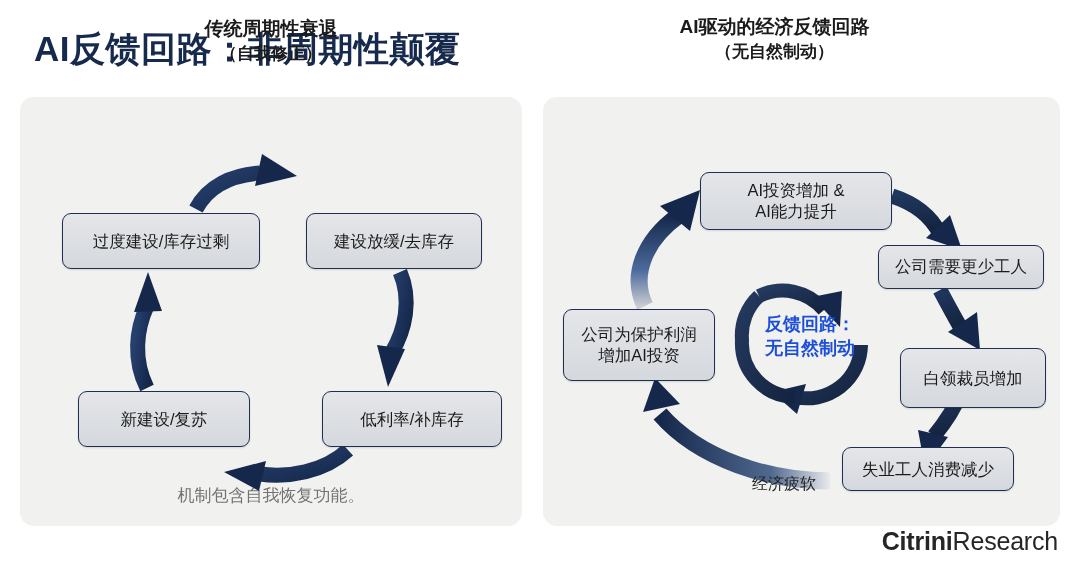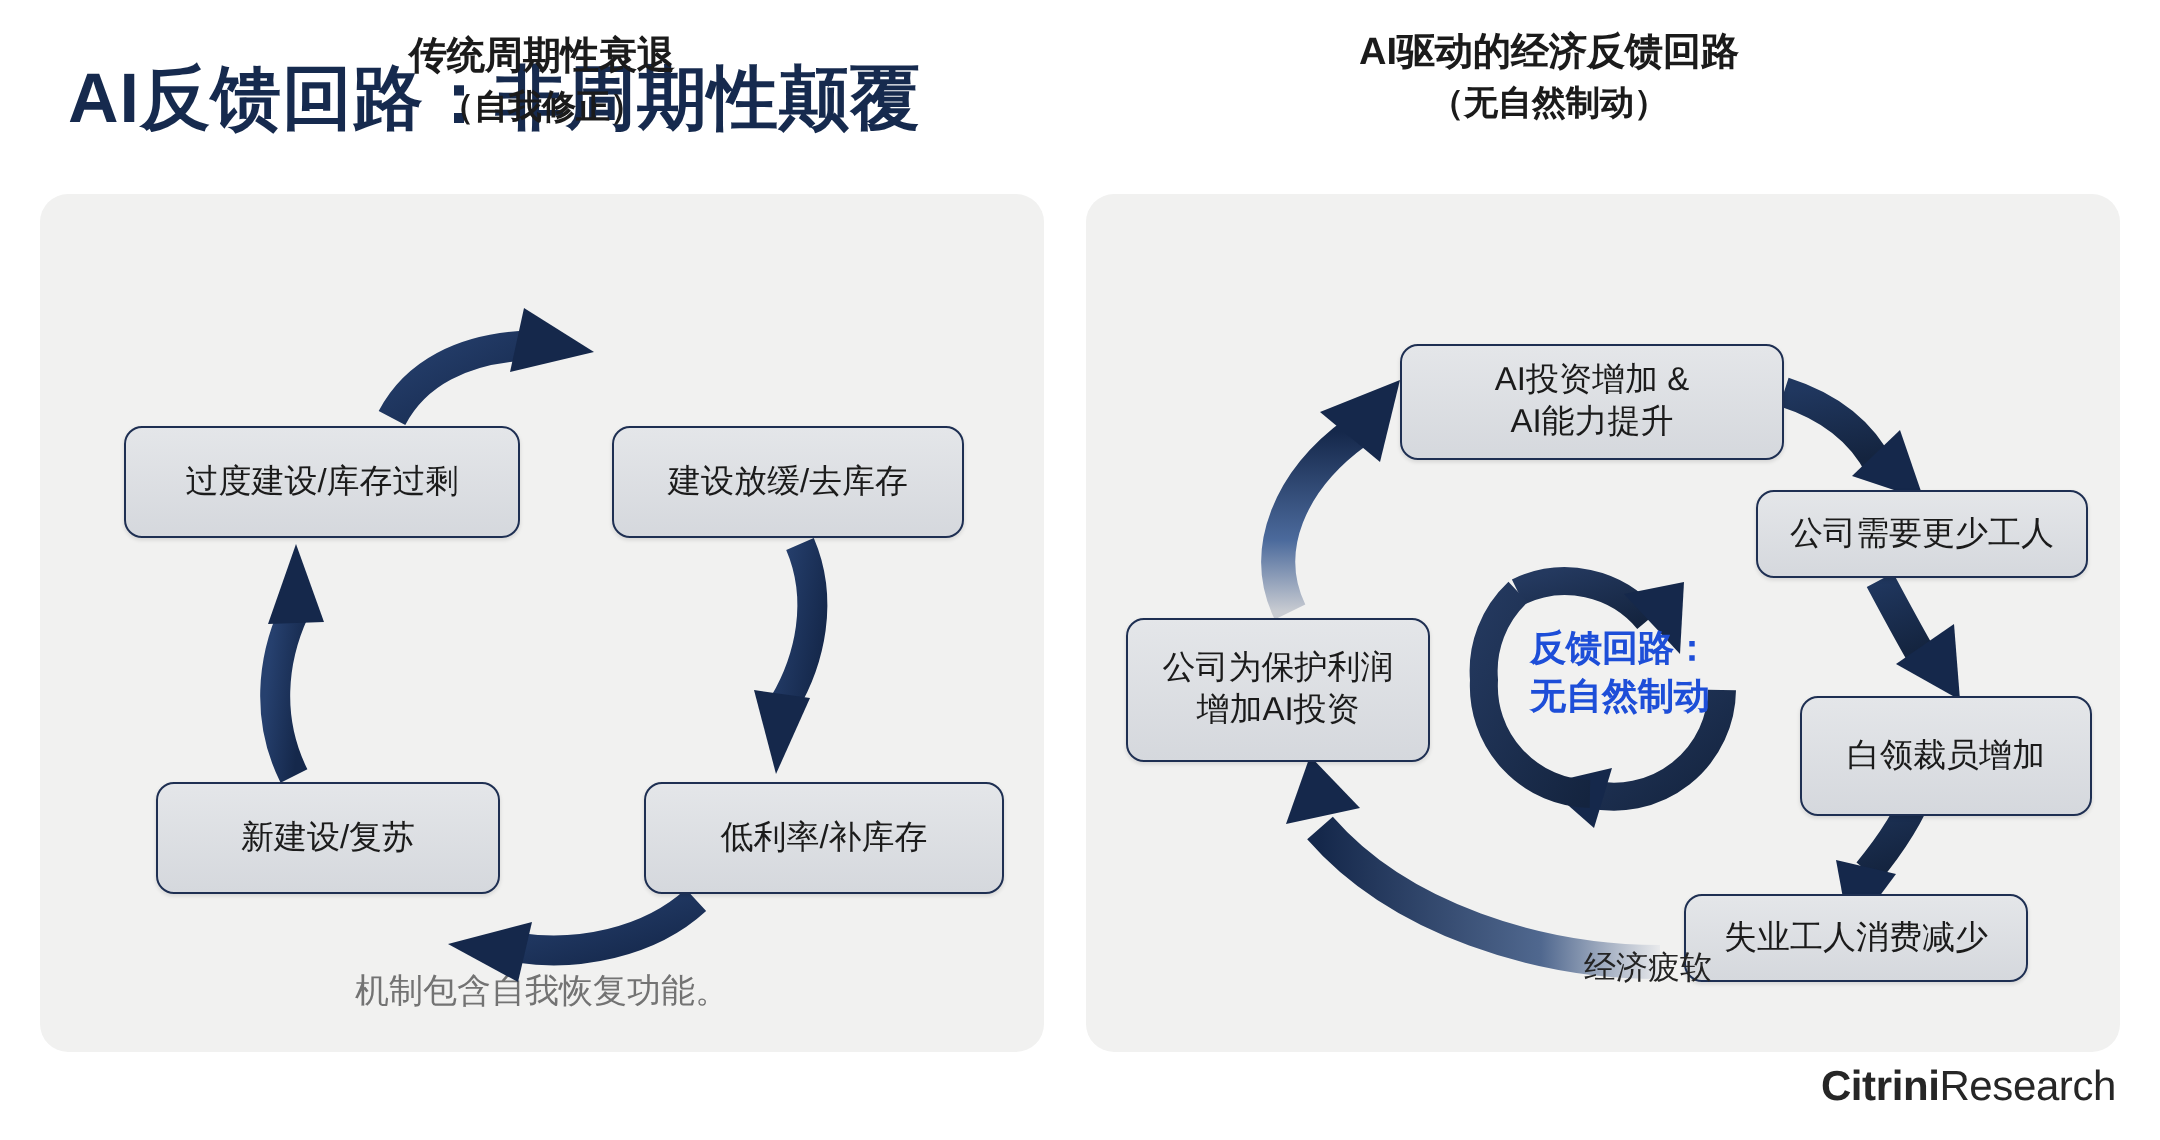--- a/index.html
+++ b/index.html
@@ -70,27 +70,27 @@
     line-height: 24px; color: #1d4ed8; z-index: 6; white-space: pre-line;
   }
 
   
   .caption {
     position: absolute; left: 20px; width: 502px; top: 484px;
     text-align: center; font-size: 17px; color: #737373;
   }
   .weak-label {
     position: absolute; left: 752px; top: 474px;
-    font-size: 16px; color: #242424; z-index: 6; margin-left: 40px;
+    font-size: 16px; color: #242424; z-index: 6;
   }
 
   
   .logo {
     position: absolute; right: 22px; bottom: 14px;
-    font-size: 21px; color: #262626; letter-spacing: -.2px;
+    font-size: 25px; color: #262626; letter-spacing: -.2px;
   }
   .logo b { font-weight: bold; }
   .logo span { font-weight: normal; }
 
   
   svg.arrows { position: absolute; left:0; top:0; width:1080px; height:570px; pointer-events:none; z-index: 2; }
 </style>
 </head>
 <body>
 

